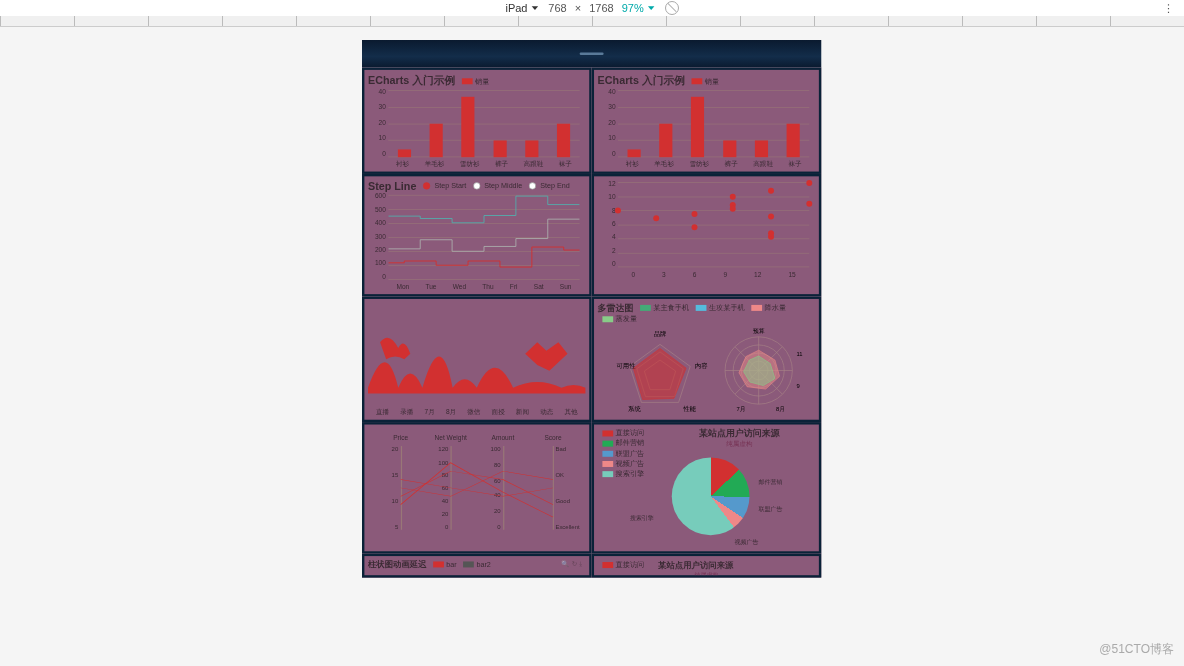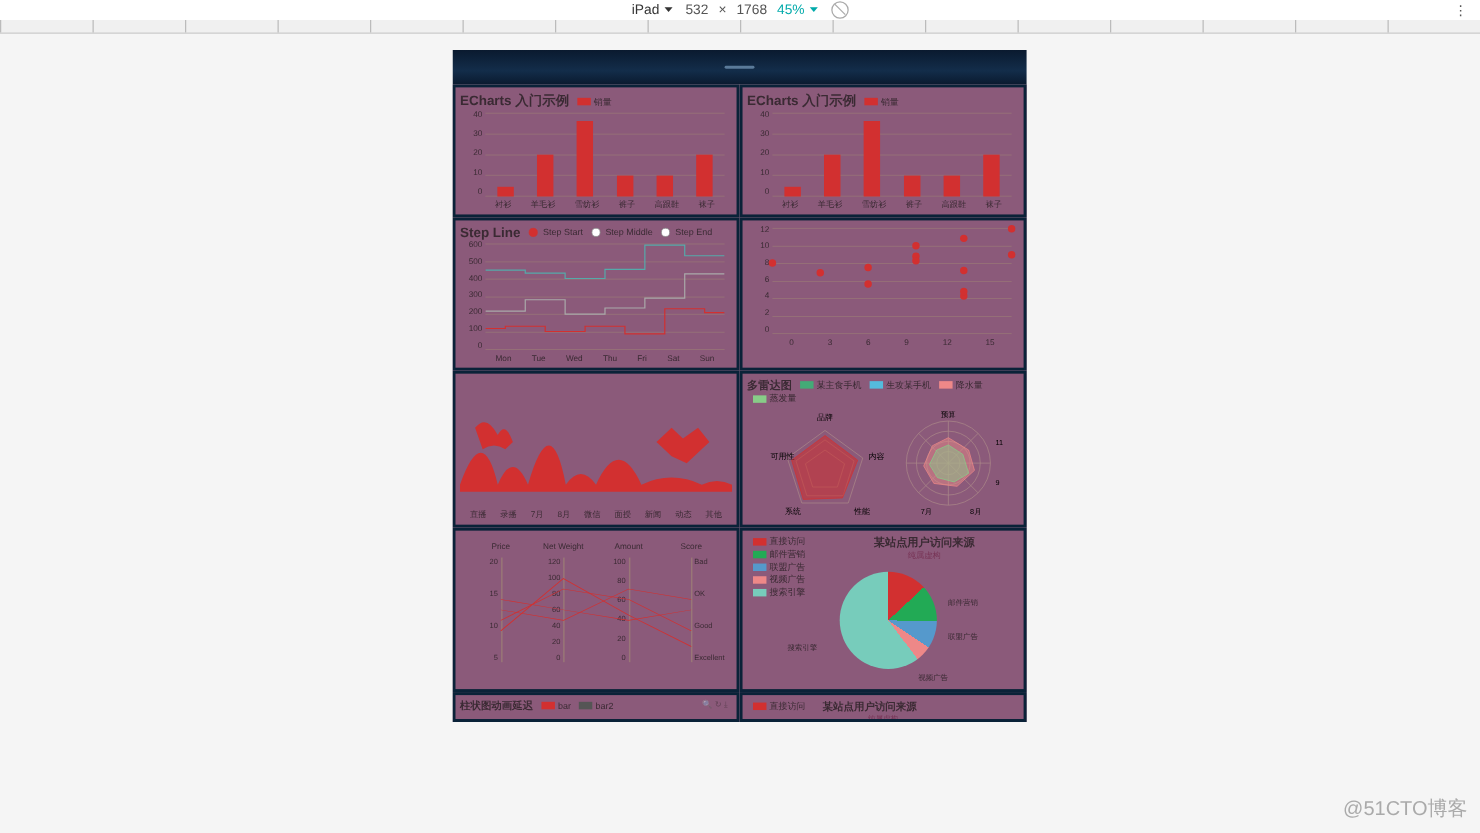--- a/index.html
+++ b/index.html
@@ -5,21 +5,21 @@
   html,body{margin:0;padding:0;width:1184px;height:666px;font-family:Arial,'Microsoft YaHei',sans-serif;background:#f5f5f5;overflow:hidden;font-size:11px;}
   .devtools-bar{position:absolute;top:0;left:0;right:0;height:16px;background:#fff;border-bottom:1px solid #ddd;display:flex;align-items:center;justify-content:center;gap:8px;font-size:11px;color:#555;}
   .devtools-bar .device,.devtools-bar .zoom{color:#333;}
   .devtools-bar .zoom span{color:#0aa;}
   .dd{display:inline-block;transform:scaleY(0.6);margin-left:2px;}
   .kebab{position:absolute;right:10px;top:2px;color:#555;}
   .nosign{width:12px;height:12px;border:1px solid #aaa;border-radius:50%;position:relative;}
   .nosign::after{content:'';position:absolute;width:12px;height:1px;background:#aaa;top:5px;left:0;transform:rotate(45deg);}
   .ruler{position:absolute;top:16px;left:0;right:0;height:10px;background:#f0f0f0;border-bottom:1px solid #ccc;display:flex;}
   .ruler div{flex:1;border-left:1px solid #bbb;}
-  .watermark{position:absolute;right:10px;bottom:8px;color:#aaa;font-size:16px;}
+  .watermark{position:absolute;right:10px;bottom:8px;color:#aaa;font-size:12px;}
   .viewport{position:absolute;top:40px;left:362px;width:460px;height:625px;overflow:hidden;}
   .phone{width:768px;transform:scale(0.598);transform-origin:top left;}
   .phone-header{height:46px;background:linear-gradient(to bottom,#0a1a2f,#132d4a 60%,#0a1a2f);position:relative;}
   .phone-header::after{content:'';position:absolute;left:50%;top:50%;width:40px;height:4px;background:#5a7a99;border-radius:2px;transform:translate(-50%,-50%);}
   .panels{display:flex;flex-wrap:wrap;}
   .panel{box-sizing:border-box;flex:0 0 50%;padding:6px;border:4px solid #0a2238;background:#8b5a7a;position:relative;color:#3a2a33;overflow:hidden;}
   .panel-title{font-size:18px;font-weight:bold;color:#3a2a33;}
   .legend{display:inline-flex;align-items:center;gap:4px;font-size:12px;margin-left:8px;}
   .legend-swatch{width:18px;height:10px;display:inline-block;}
   .axis-labels{display:flex;justify-content:space-around;font-size:11px;color:#3a2a33;}
@@ -40,24 +40,24 @@
   .parallel-chart{height:180px;position:relative;}
   .pc-axis{position:absolute;top:30px;bottom:10px;width:2px;background:#977;}
   .pc-lbl{position:absolute;top:10px;font-size:11px;text-align:center;transform:translateX(-50%);}
   svg{display:block;}
 </style>
 </head>
 <body>
 
 <div class="devtools-bar">
   <span class="device"><span>iPad</span><span class="dd">▼</span></span>
-  <span>532</span>
+  <span>768</span>
   <span>×</span>
   <span>1768</span>
-  <span class="zoom"><span>45%</span><span class="dd">▼</span></span>
+  <span class="zoom"><span>97%</span><span class="dd">▼</span></span>
   <span class="nosign"></span>
   <span class="kebab">⋮</span>
 </div>
 <div class="ruler">
   <div></div>
     <div></div>
     <div></div>
     <div></div>
     <div></div>
     <div></div>

